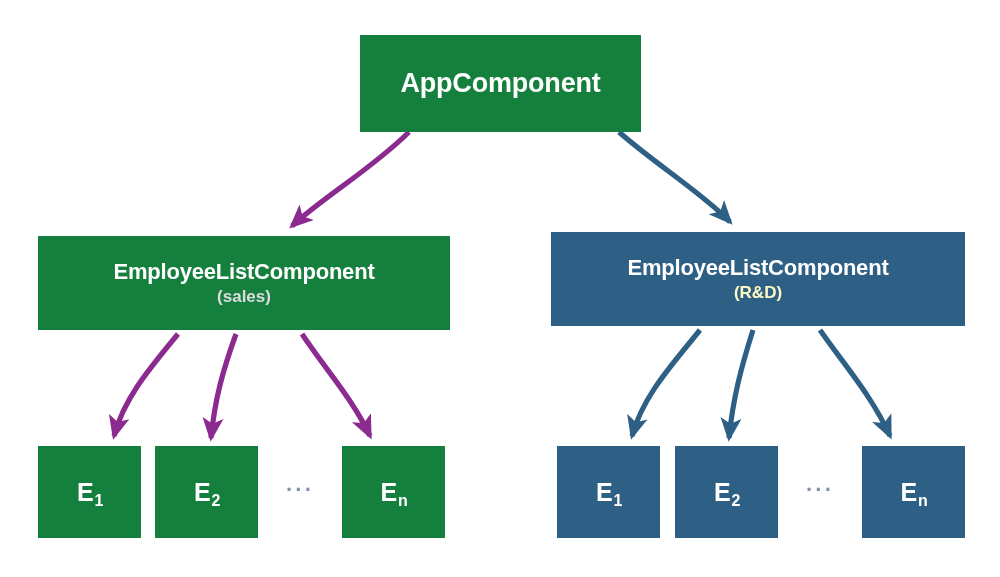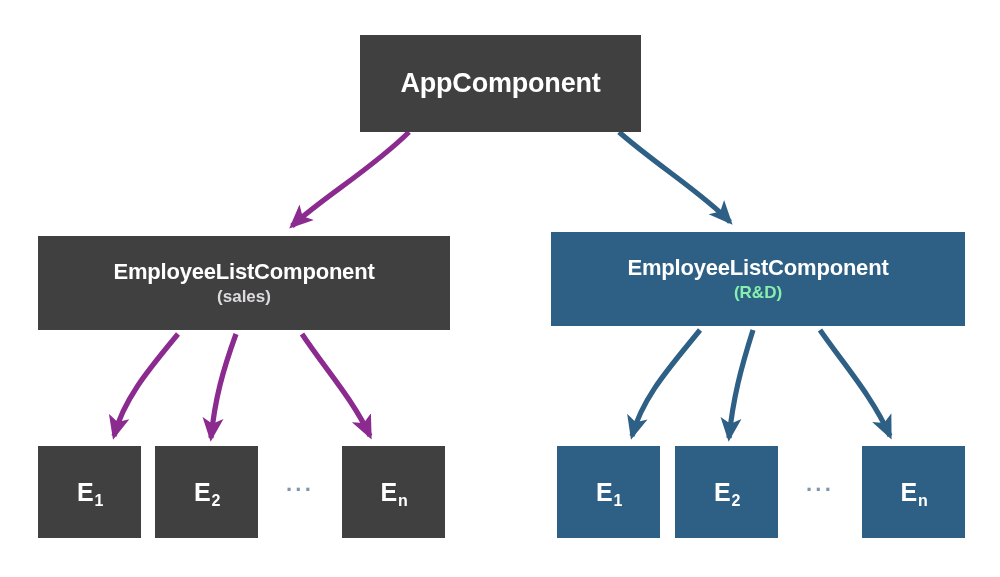--- a/index.html
+++ b/index.html
@@ -29,37 +29,37 @@
     position: absolute;
     box-sizing: border-box;
     display: flex;
     flex-direction: column;
     align-items: center;
     justify-content: center;
     color: #ffffff;
     text-align: center;
     line-height: 1.08;
   }
-  .node-purple { background: #404040; }
+  .node-purple { background: #15803d; }
   .node-blue   { background: #2e5f85; }
 
   .node-title {
     font-weight: bold;
     letter-spacing: -0.2px;
     color: #ffffff;
   }
   .node-root .node-title { font-size: 27px; }
   .node-mid  .node-title { font-size: 22px; }
   .node-subtitle {
     font-size: 17px;
     font-weight: bold;
     color: #dedbe0;
     margin-top: 4px;
   }
-  .node-blue .node-subtitle { color: #86efac; }
+  .node-blue .node-subtitle { color: #fef9c3; }
 
   .leaf .node-title {
     font-size: 25px;
     font-weight: bold;
     display: inline-flex;
     align-items: baseline;
   }
   .leaf-sub {
     font-size: 16px;
     font-weight: bold;

